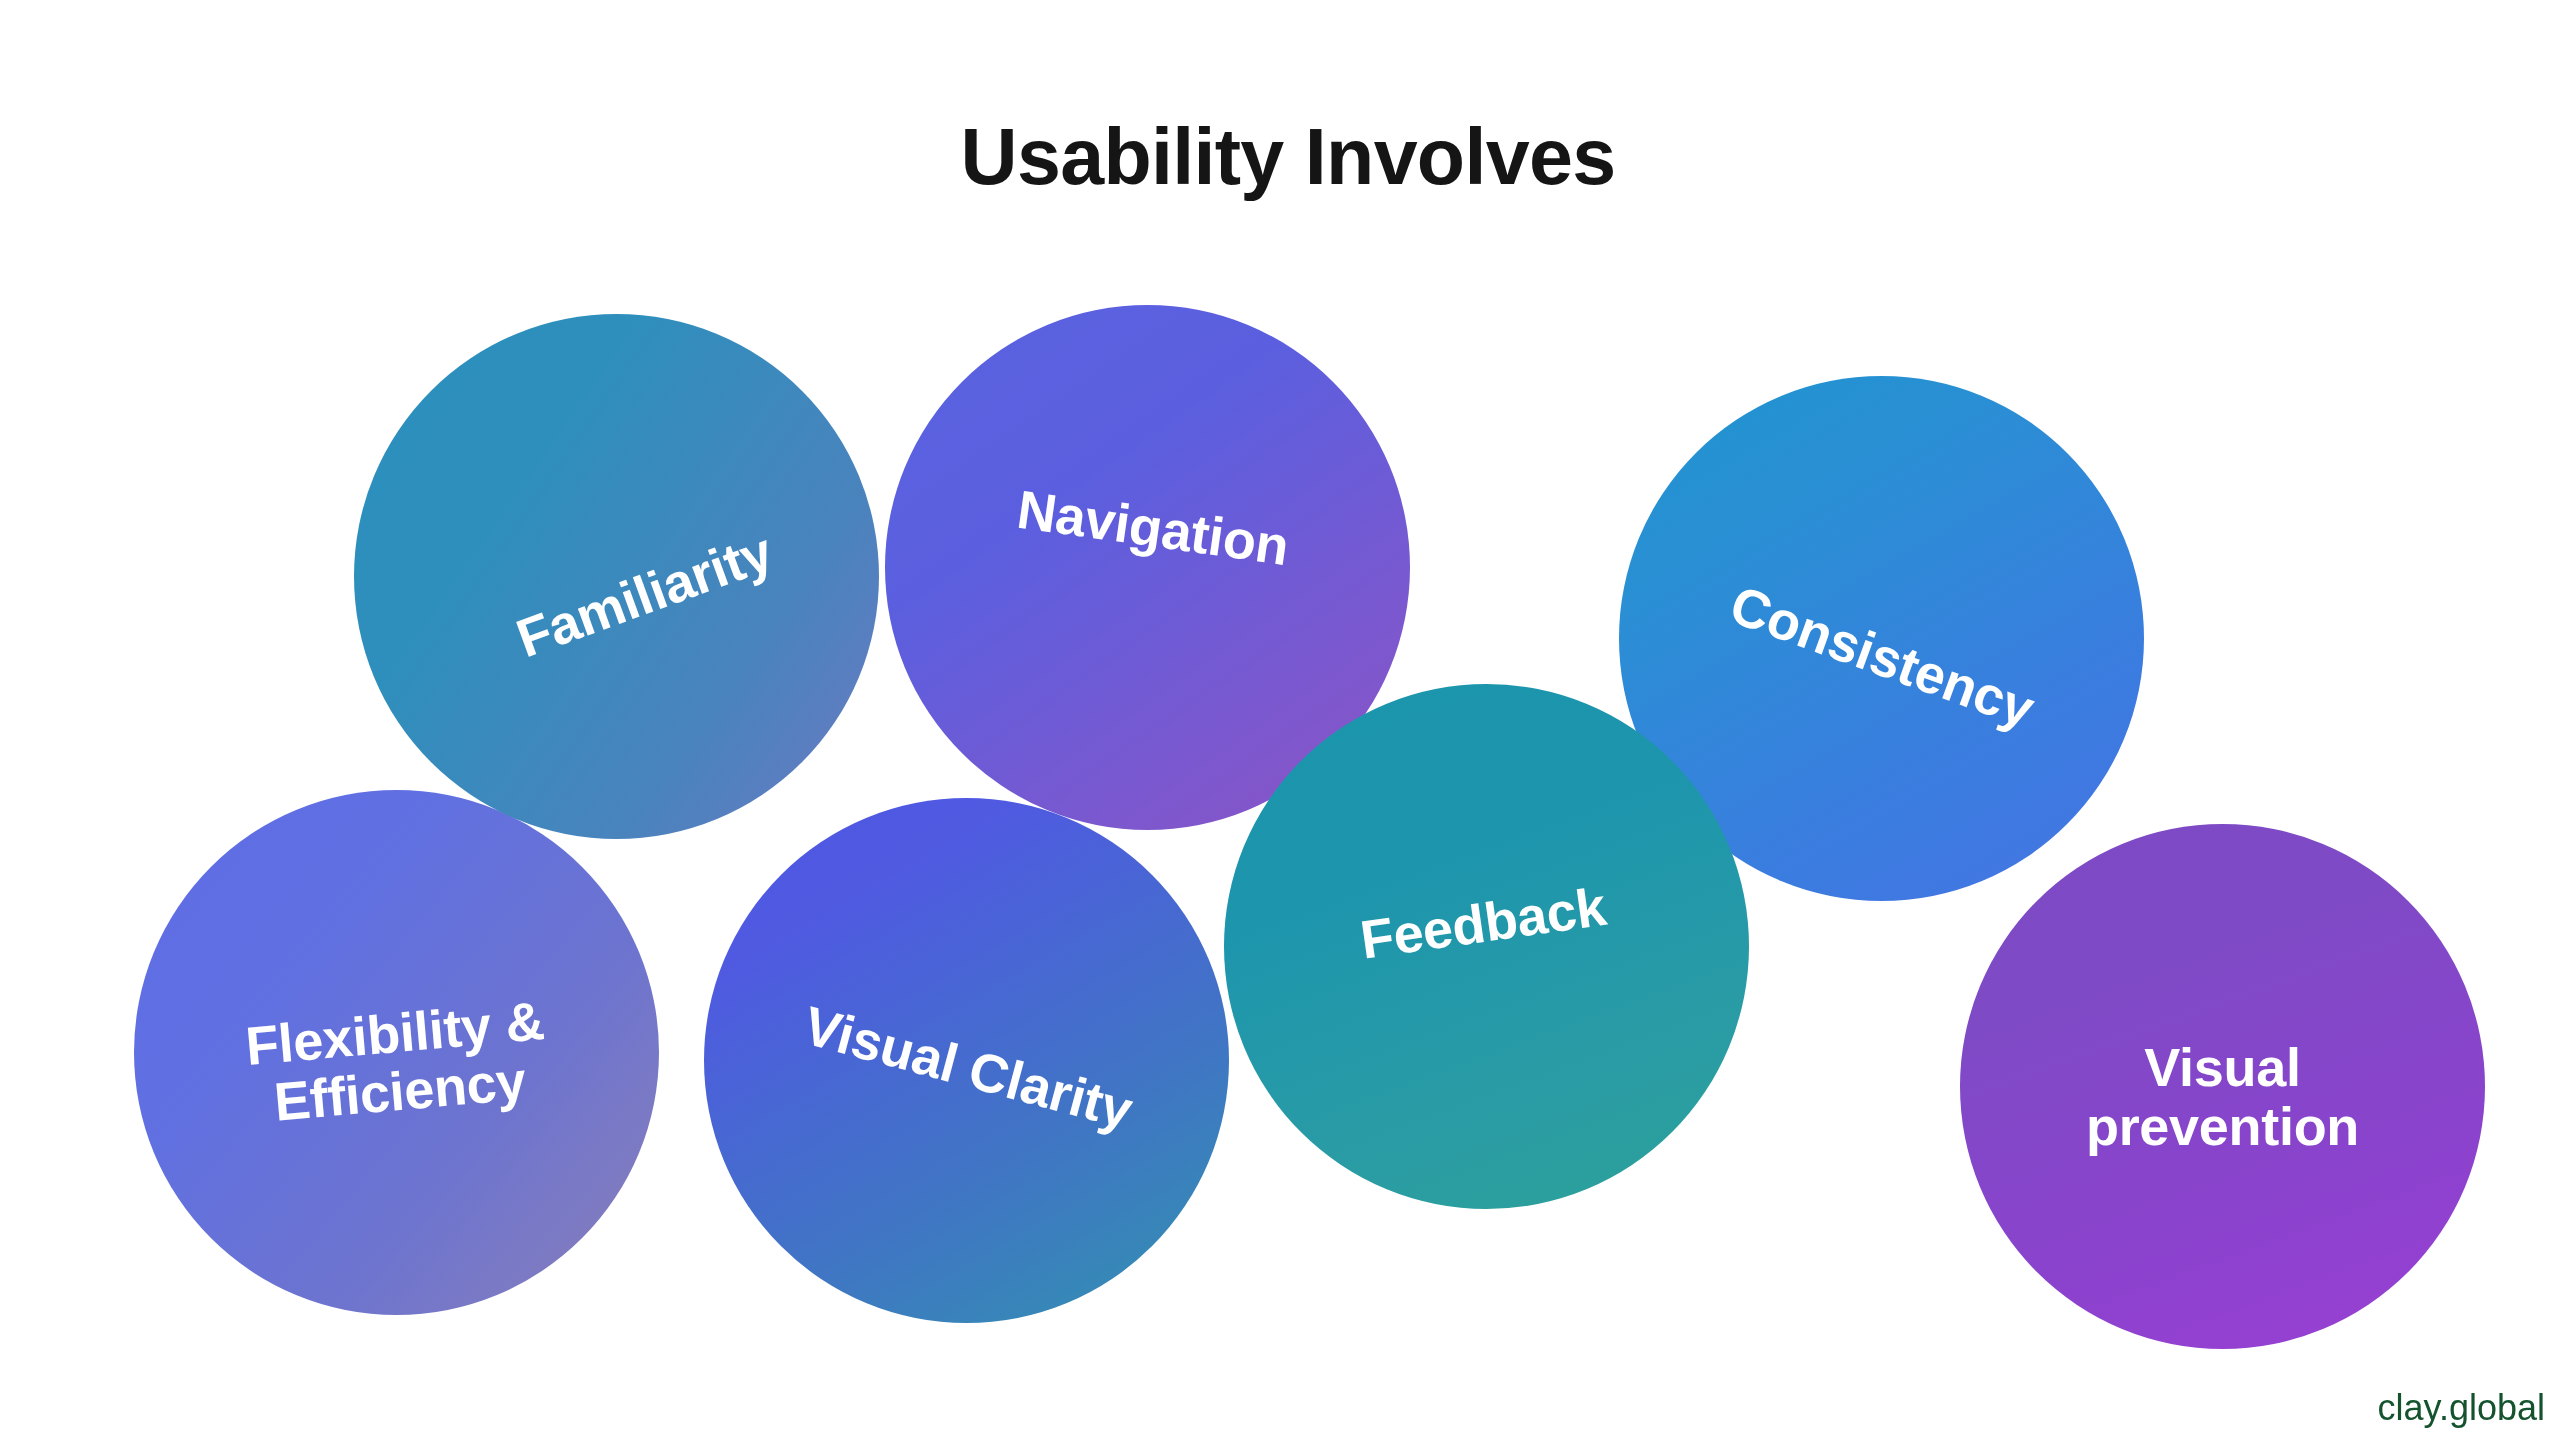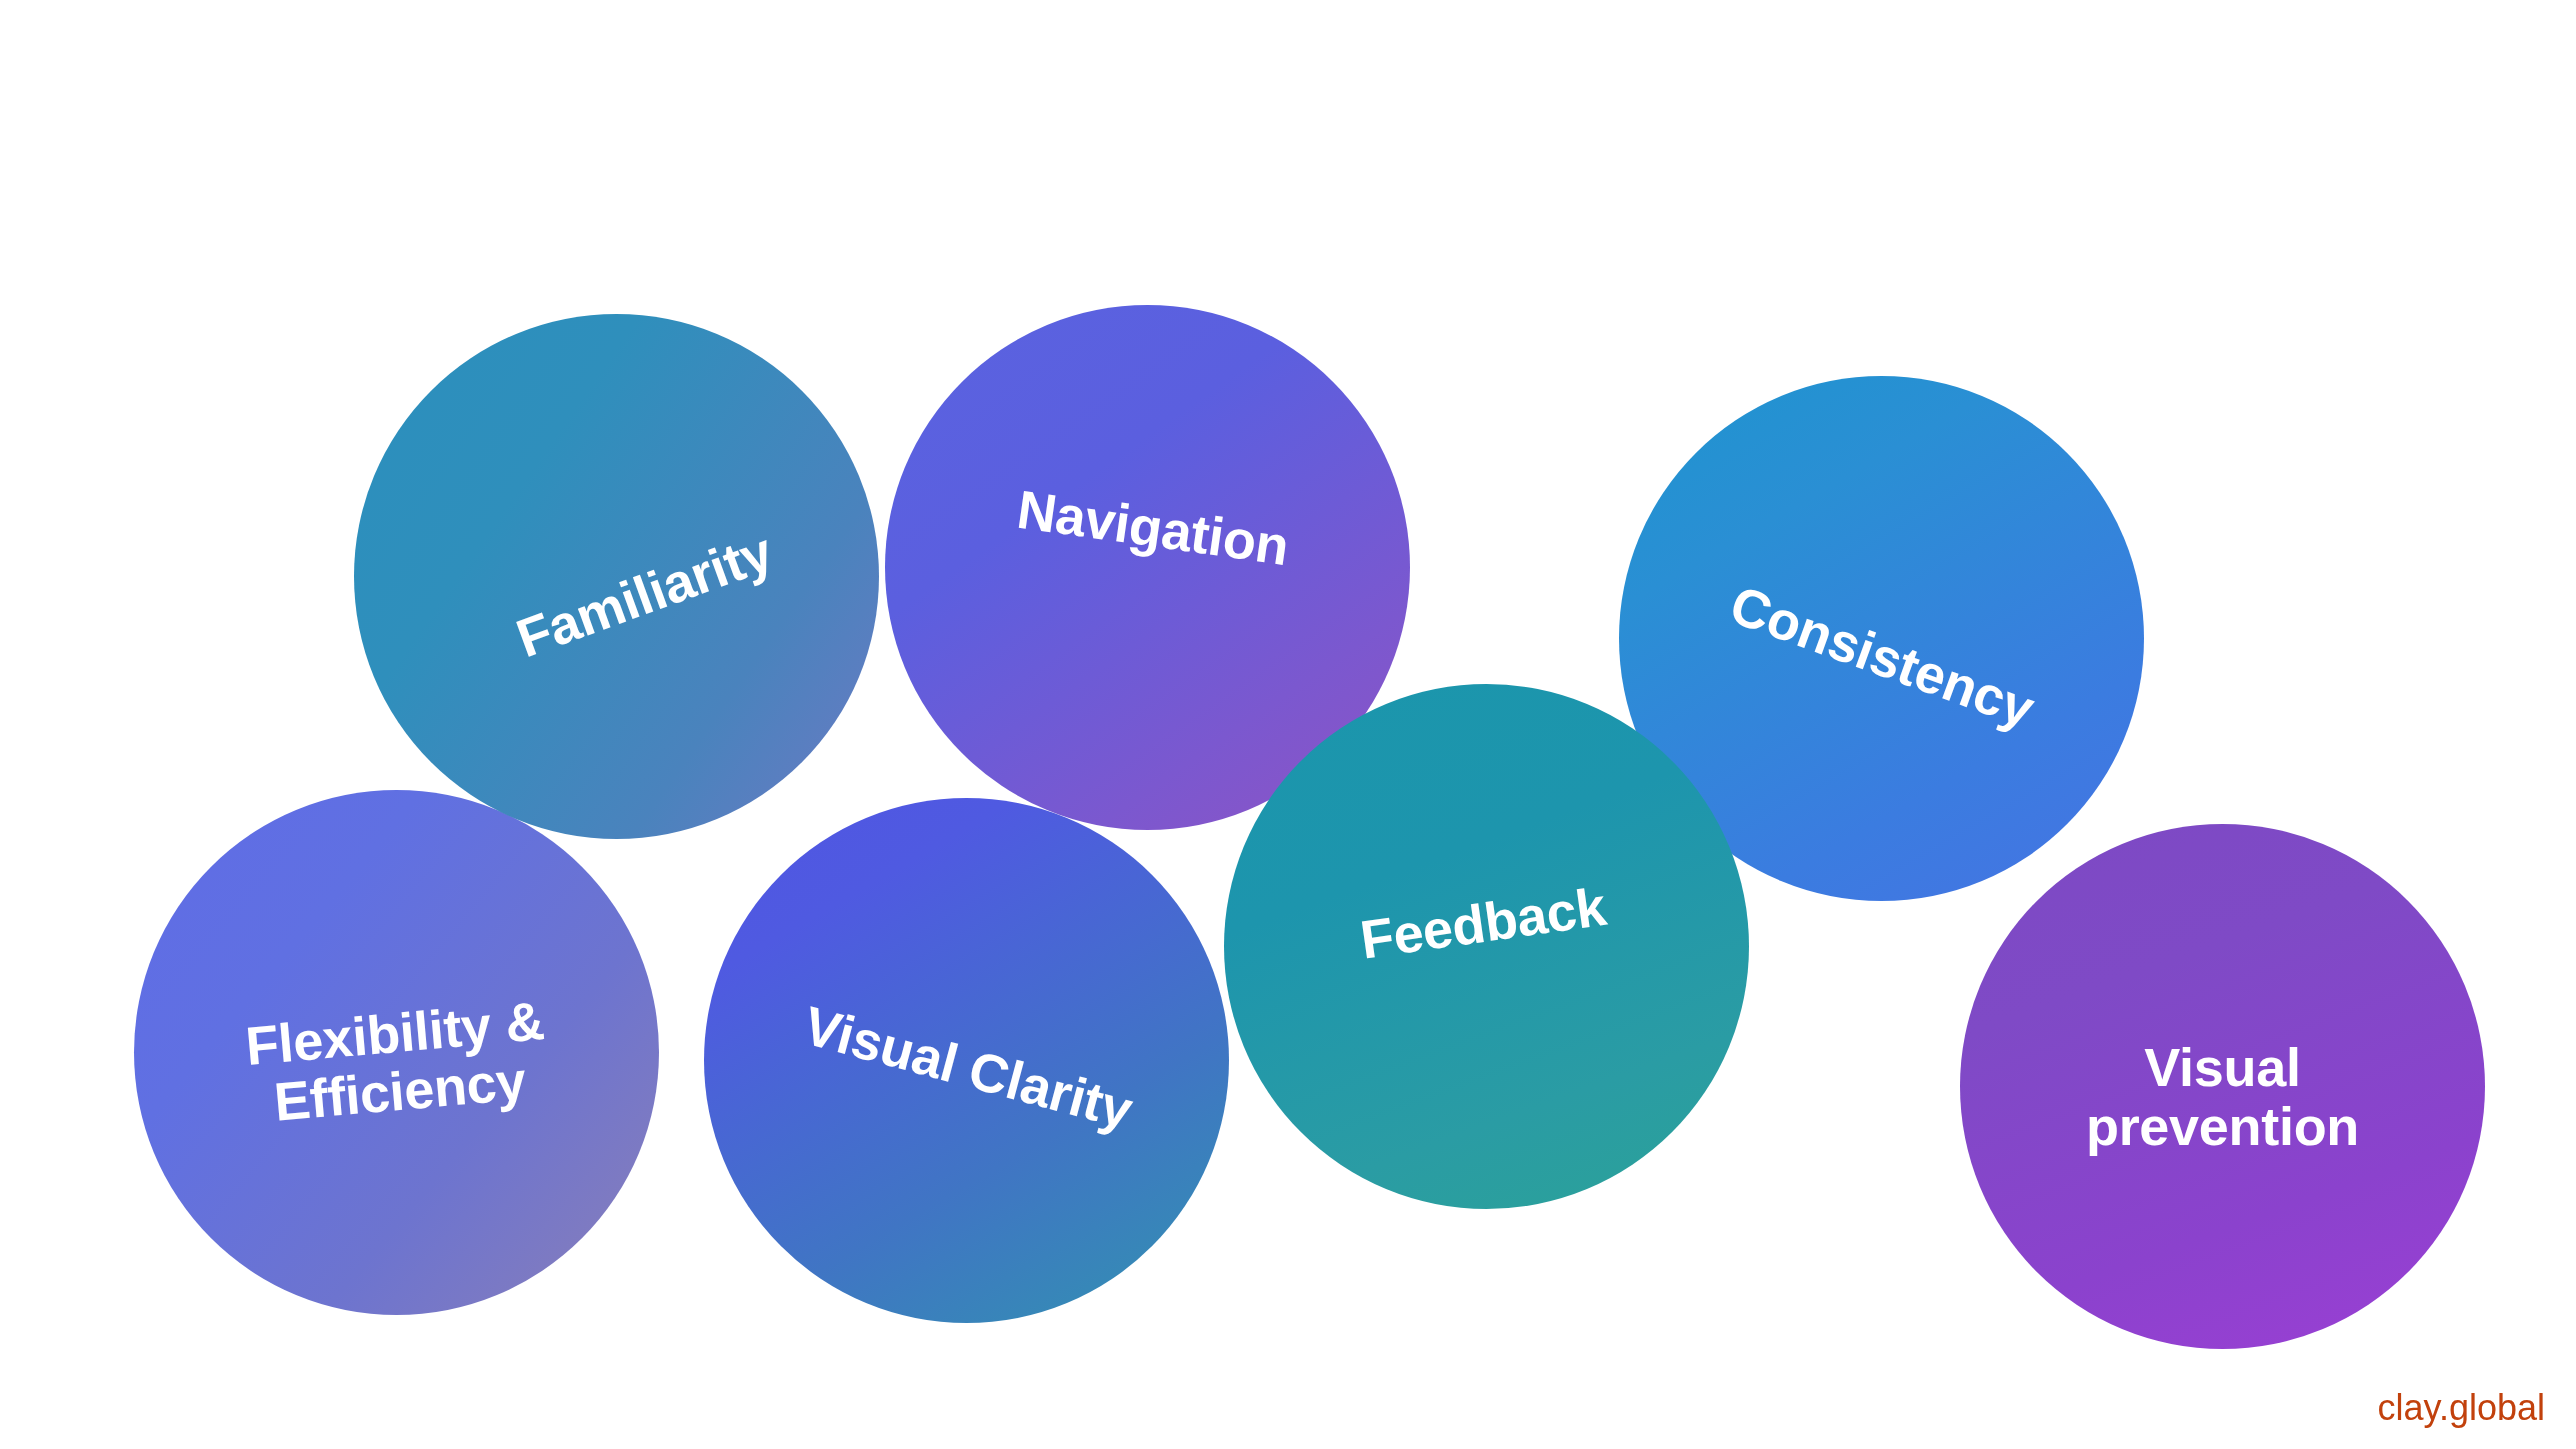--- a/index.html
+++ b/index.html
@@ -131,30 +131,31 @@
     transform: rotate(0deg) translate(0px, 10px);
   }
 
   
   #watermark {
     position: absolute;
     right: 31px;
     bottom: 20px;
     font-size: 36px;
     font-weight: 400;
-    color: #c2410c;
+    color: #14532d;
     letter-spacing: 0px;
     white-space: nowrap;
   }
 </style>
 </head>
 <body>
 
 <div id="stage">
 
+  <div id="page-title">Usability Involves</div>
 
   <div id="bubble-cluster">
 
     <div class="bubble" id="bubble-familiarity">
       <span class="bubble-label">Familiarity</span>
     </div>
 
     <div class="bubble" id="bubble-navigation">
       <span class="bubble-label">Navigation</span>
     </div>

